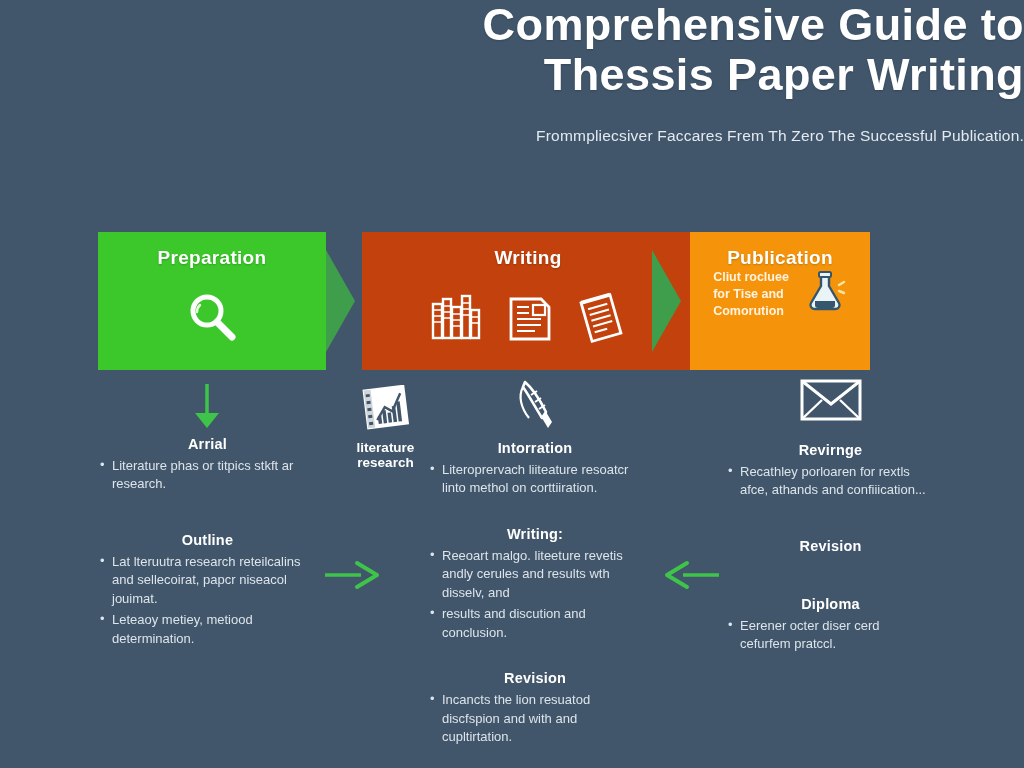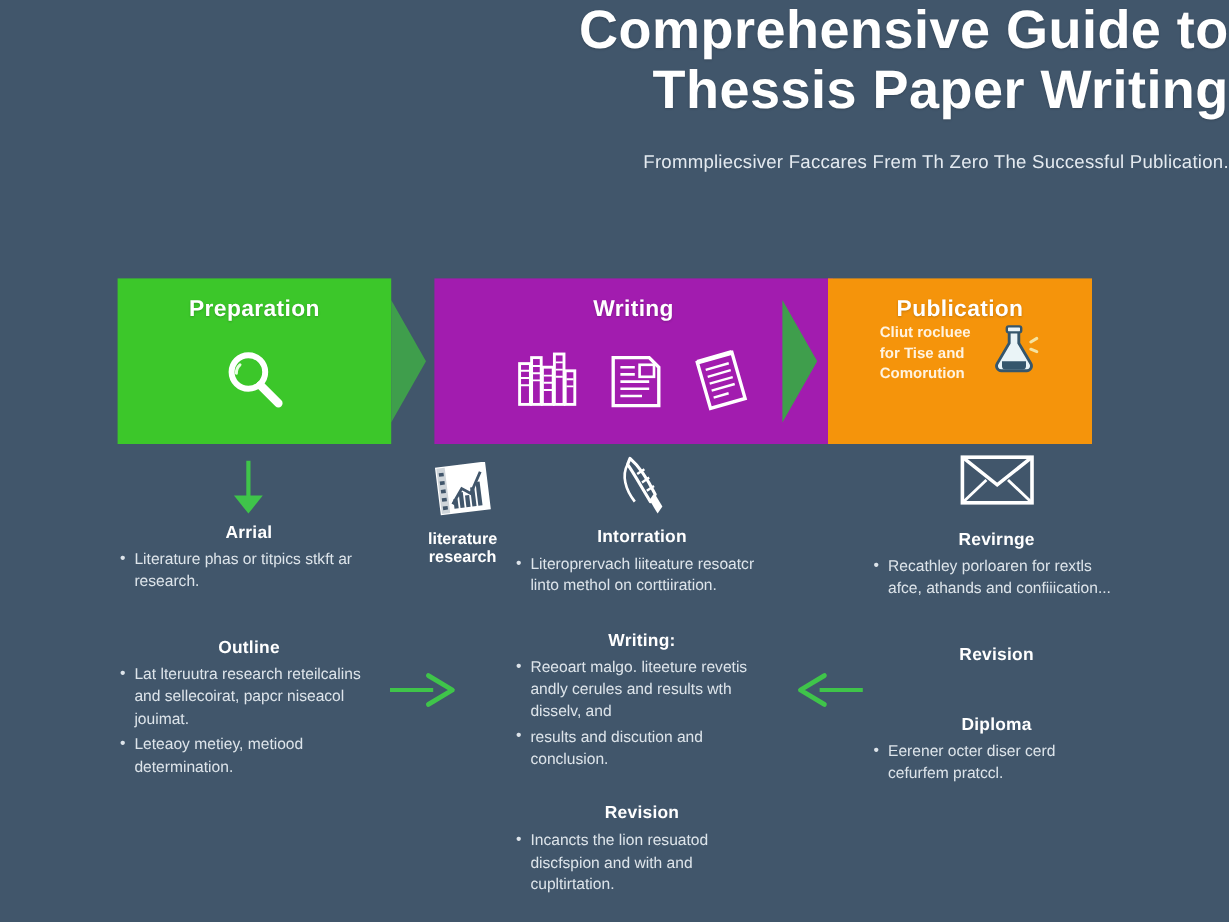--- a/index.html
+++ b/index.html
@@ -61,22 +61,22 @@
   }
   .chev {
     position:absolute;
     top:18px;
     width:0; height:0;
     border-top:51px solid transparent;
     border-bottom:51px solid transparent;
   }
 
   #banner-prep  { left:98px;  width:228px; background:#3cc72a; }
-  #banner-write { left:362px; width:332px; background:#a21caf; }
-  #banner-pub   { left:690px; width:220px; background:#f5940b; }
+  #banner-write { left:362px; width:332px; background:#c2410c; }
+  #banner-pub   { left:690px; width:180px; background:#f5940b; }
   #chev-1 { left:326px; border-left:29px solid #3f9e4c; }
   #chev-2 { left:652px; border-left:29px solid #3f9e4c; }
 
   
   #pub-inner {
     display:flex; justify-content:center;
     gap:14px; width:100%; flex:1; padding:0 20px;
   }
   #pub-text {
     font-size:12.5px; line-height:1.35; font-weight:bold;

